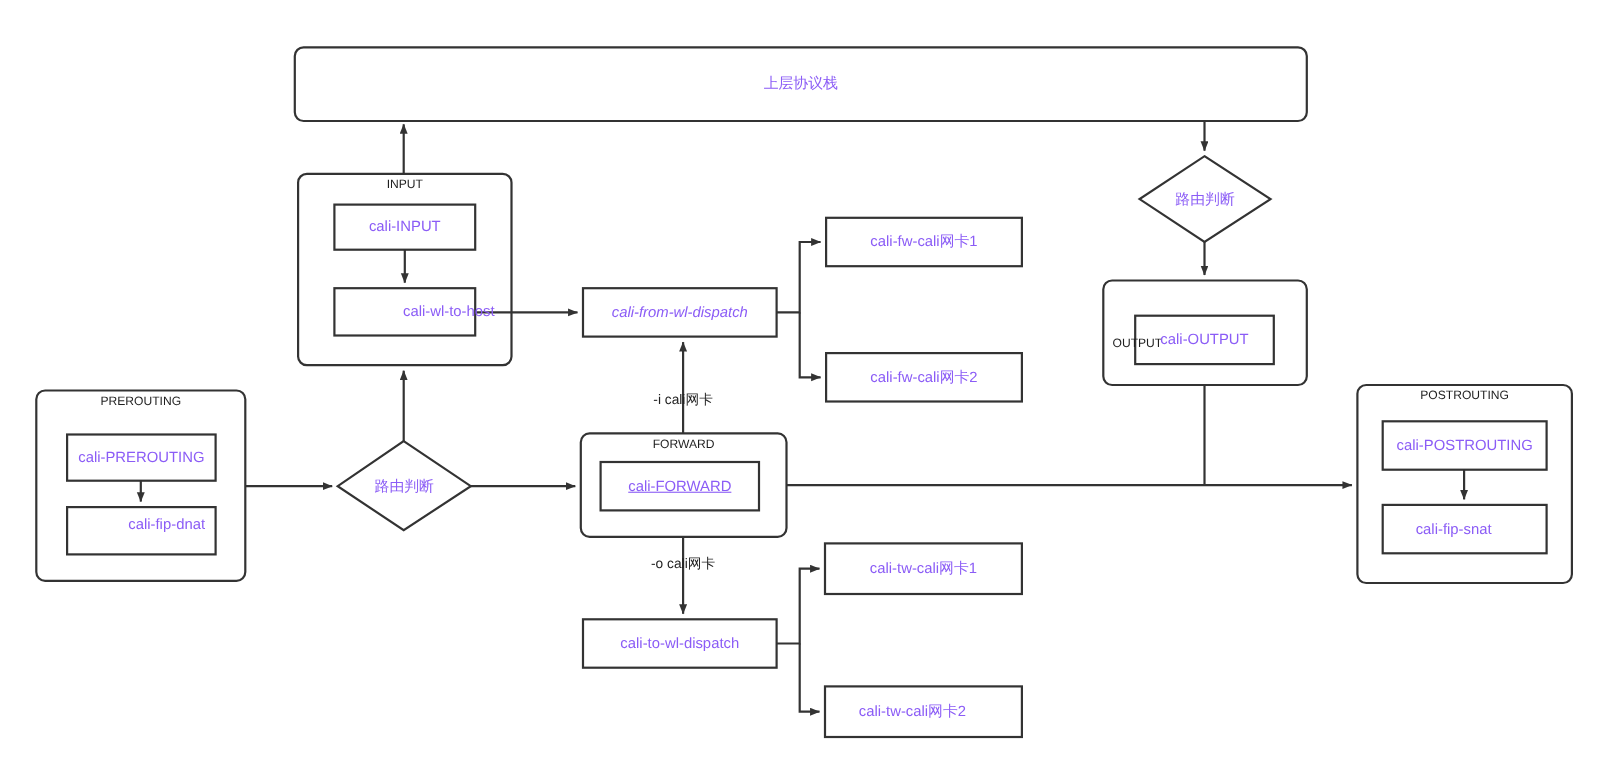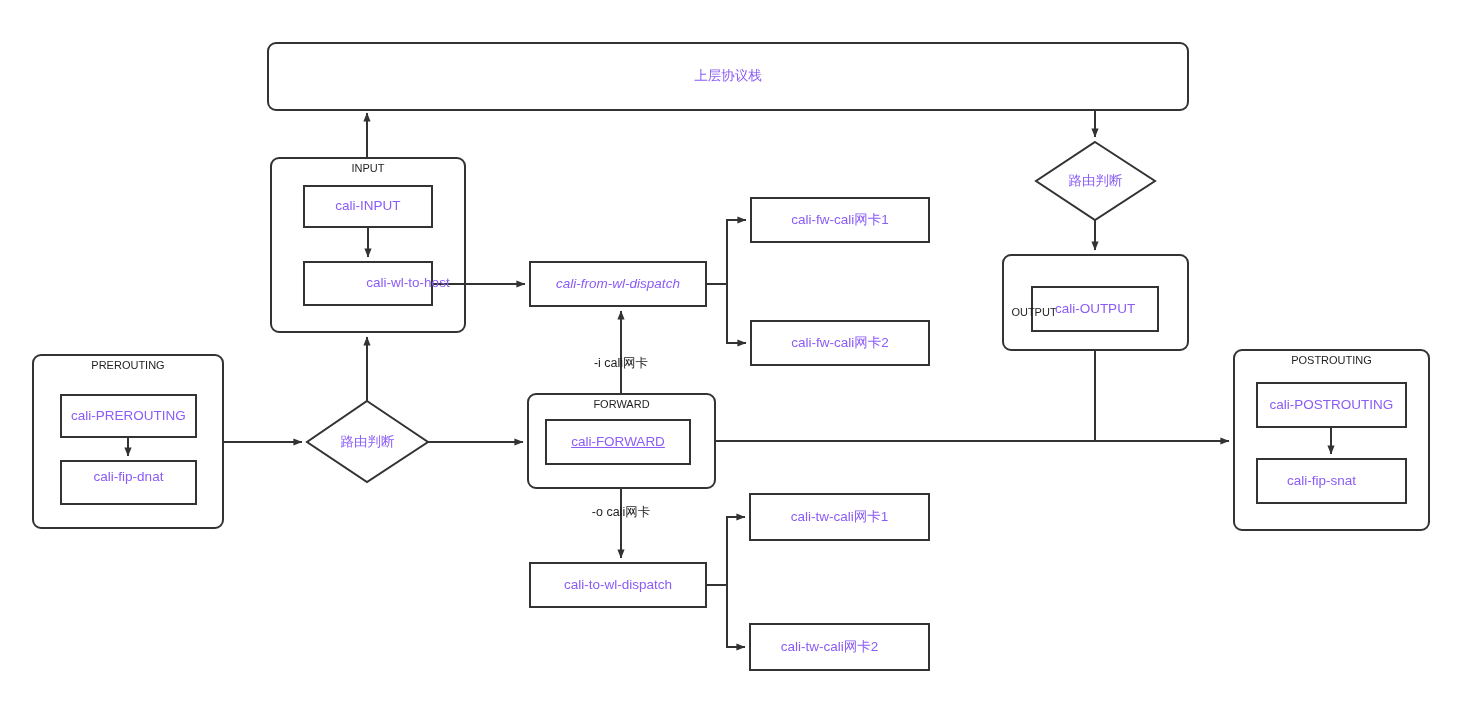--- a/index.html
+++ b/index.html
@@ -133,21 +133,21 @@
   </svg>
 
   <div class="node-label" style="left:268px; top:43px; width:920px; height:67px;">上层协议栈</div>
 
   <div class="chain-title" style="left:271px; top:162px; width:194px;">INPUT</div>
   <div class="node-label" style="left:304px; top:186px; width:128px; height:41px;">cali-INPUT</div>
   <div class="node-label" style="left:304px; top:262px; width:128px; height:43px;margin-left:40px;">cali-wl-to-host</div>
 
   <div class="chain-title" style="left:33px; top:359px; width:190px;">PREROUTING</div>
   <div class="node-label" style="left:61px; top:395px; width:135px; height:42px;text-align:center;">cali-PREROUTING</div>
-  <div class="node-label" style="left:61px; top:461px; width:135px; height:32px;">cali-fip-dnat</div>
+  <div class="node-label" style="left:61px; top:461px; width:135px; height:32px;padding-left:23px;">cali-fip-dnat</div>
 
   <div class="chain-title" style="left:528px; top:398px; width:187px;">FORWARD</div>
   <div class="node-label" style="left:546px; top:420px; width:144px; height:44px;text-decoration:underline;">cali-FORWARD</div>
 
   <div class="chain-title" style="left:957px; top:259px; width:154px;margin-top:47px;">OUTPUT</div>
   <div class="node-label" style="left:1032px; top:287px; width:126px; height:44px;">cali-OUTPUT</div>
 
   <div class="chain-title" style="left:1234px; top:354px; width:195px;">POSTROUTING</div>
   <div class="node-label" style="left:1257px; top:383px; width:149px; height:44px;">cali-POSTROUTING</div>
   <div class="node-label" style="left:1247px; top:459px; width:149px; height:44px;">cali-fip-snat</div>

